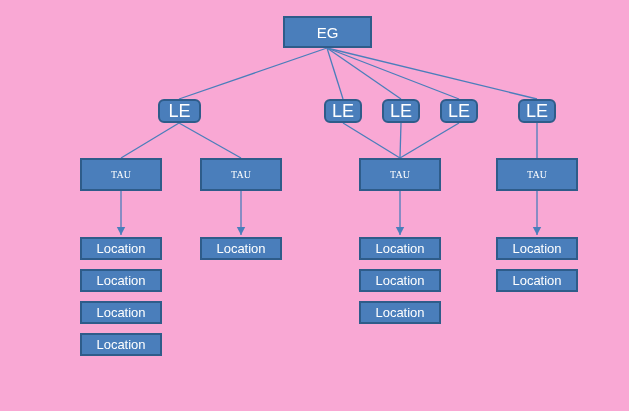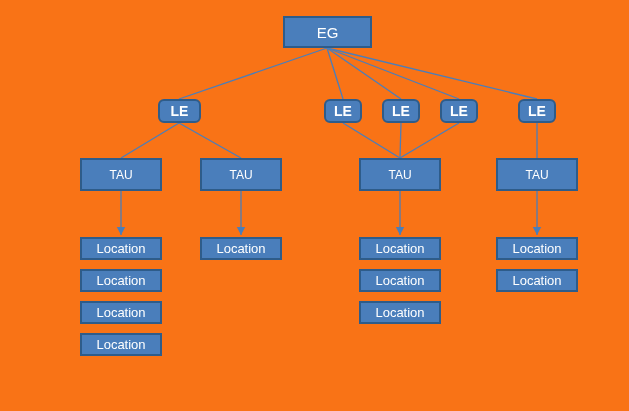--- a/index.html
+++ b/index.html
@@ -4,21 +4,21 @@
 <style>
   html, body {
     margin: 0;
     padding: 0;
     background: #ffffff;
   }
   #canvas {
     position: relative;
     width: 629px;
     height: 411px;
-    background: #f97316;
+    background: #f9a8d4;
     font-family: "Liberation Sans", sans-serif;
     overflow: hidden;
   }
   #edge-layer {
     position: absolute;
     left: 0;
     top: 0;
     width: 629px;
     height: 411px;
     pointer-events: none;
@@ -36,26 +36,26 @@
     line-height: 1;
     z-index: 2;
   }
   .node-eg {
     border-width: 2px;
     font-size: 15px;
   }
   .node-le {
     border-radius: 6px;
     border-width: 2px;
-    font-size: 14px;
-    font-weight: bold;
+    font-size: 18px;
   }
   .node-tau {
     border-width: 2px;
-    font-size: 12px;
+    font-size: 10px;
+    font-family: Liberation Serif, serif;
   }
   .node-location {
     border-width: 2px;
     font-size: 13px;
     text-align: right;
   }
 </style>
 </head>
 <body>
 

